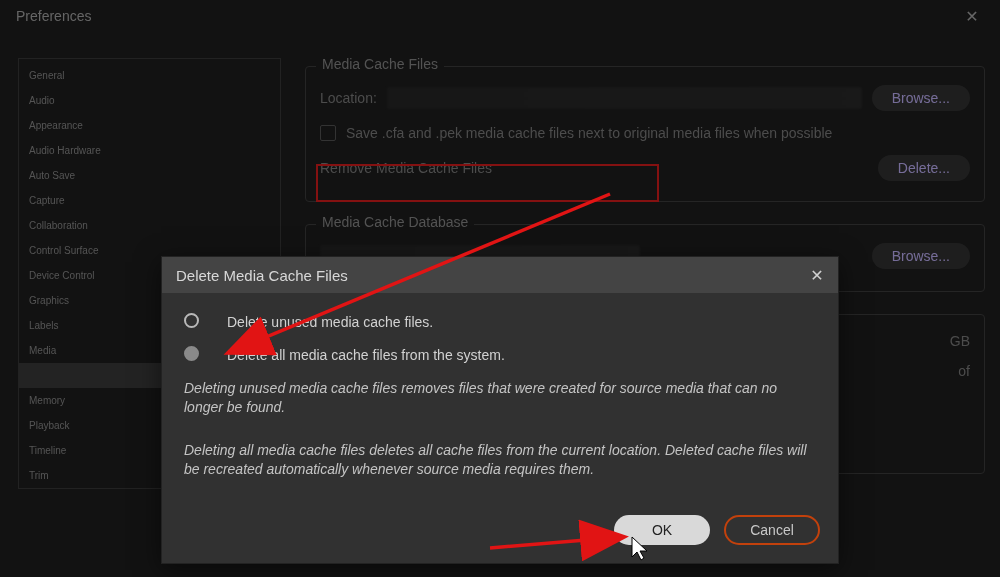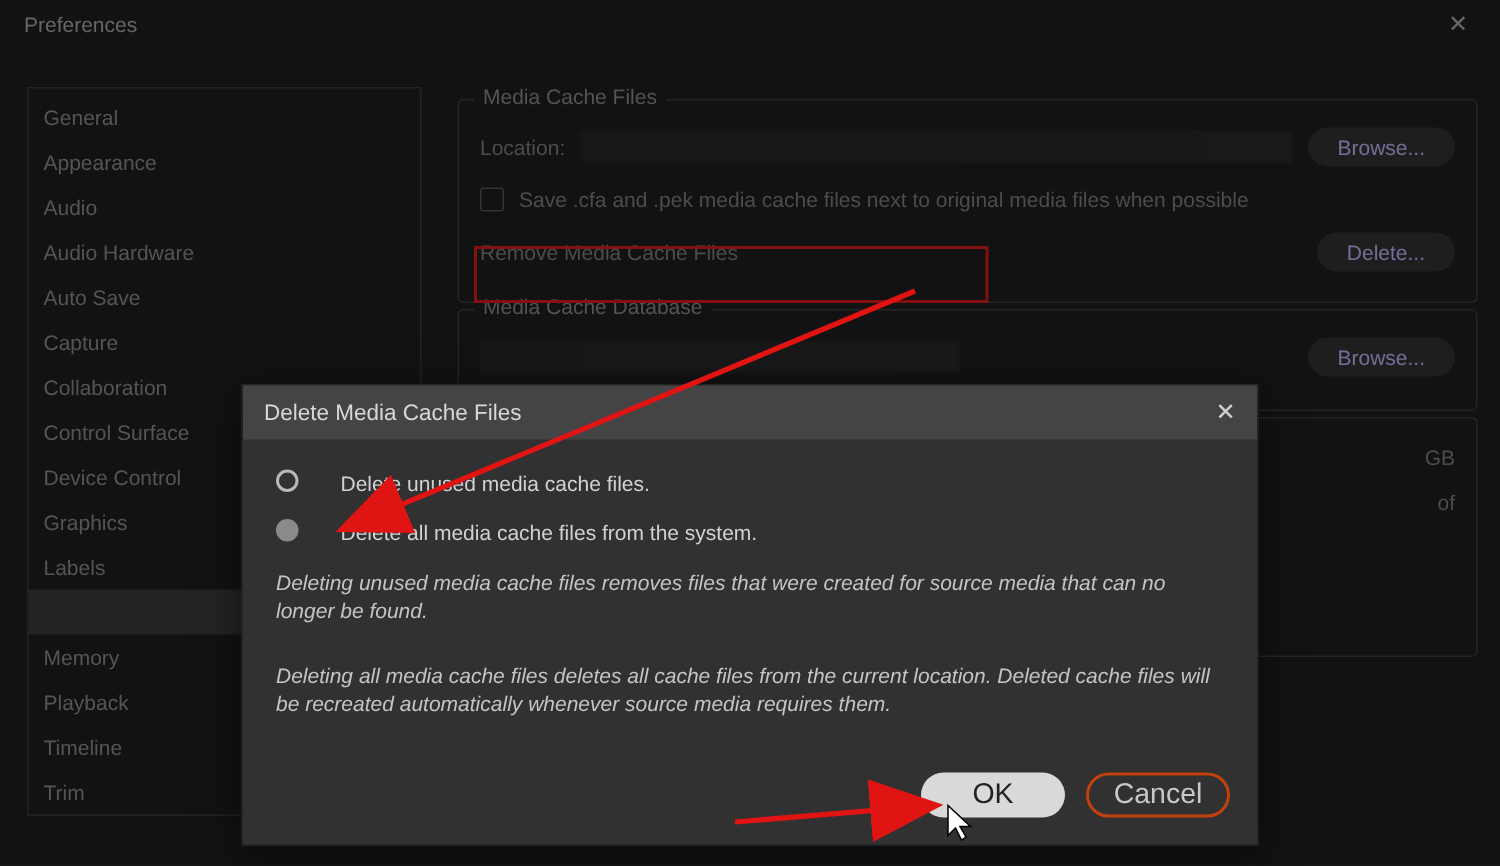--- a/index.html
+++ b/index.html
@@ -26,40 +26,40 @@
     left: 18px; top: 58px;
     width: 263px;
     border: 1px solid #3a3a3a;
     background: #1e1e1e;
     display: flex; flex-direction: column;
     padding-top: 4px;
   }
   .sidebar-item {
     padding: 7px 10px;
     color: #8d8d8d;
-    font-size: 14px;
+    font-size: 10px;
     cursor: pointer;
   }
   .sidebar-item.selected {
     background: #3b3b3b;
     color: #d8d8d8;
   }
   .sidebar-item.blank { color: transparent; }
 
   
   .prefs-panel {
     position: absolute;
     left: 305px; top: 66px;
     width: 680px; height: 500px;
   }
   .group-box {
     border: 1px solid #3e3e3e;
     border-radius: 4px;
     padding: 18px 14px 20px 14px;
-    margin-bottom: 4px;
+    margin-bottom: 22px;
     position: relative;
   }
   .group-title {
     position: absolute; top: -11px; left: 10px;
     background: #1e1e1e;
     padding: 0 6px;
     color: #8a8a8a;
     font-size: 14px;
   }
   .row {
@@ -149,21 +149,21 @@
   .modal-actions {
     position: absolute;
     bottom: 18px; right: 18px;
     display: flex; gap: 14px;
   }
   .pill-btn {
     border-radius: 18px;
     height: 30px;
     min-width: 96px;
     display: flex; align-items: center; justify-content: center;
-    font-size: 19px;
+    font-size: 14px;
     cursor: pointer;
   }
   .pill-primary { background: #d9d9d9; color: #222; }
   .pill-secondary { border: 2px solid #c2410c; color: #c8c8c8; background: transparent; }
 
   
   svg.overlay {
     position: absolute; inset: 0;
     width: 1000px; height: 577px;
     pointer-events: none;
@@ -180,30 +180,31 @@
 <body>
 
 <div class="window">
   <div class="titlebar">
     <span>Preferences</span>
     <span class="close">✕</span>
   </div>
 
   <div class="sidebar" id="sidebar">
       <div class="sidebar-item">General</div>
+      <div class="sidebar-item">Audio</div>
       <div class="sidebar-item">Appearance</div>
-      <div class="sidebar-item">Audio</div>
       <div class="sidebar-item">Audio Hardware</div>
       <div class="sidebar-item">Auto Save</div>
       <div class="sidebar-item">Capture</div>
       <div class="sidebar-item">Collaboration</div>
       <div class="sidebar-item">Control Surface</div>
       <div class="sidebar-item">Device Control</div>
       <div class="sidebar-item">Graphics</div>
       <div class="sidebar-item">Labels</div>
+      <div class="sidebar-item">Media</div>
       <div class="sidebar-item selected blank">&nbsp;</div>
       <div class="sidebar-item">Memory</div>
       <div class="sidebar-item">Playback</div>
       <div class="sidebar-item">Timeline</div>
       <div class="sidebar-item">Trim</div>
     </div>
 
   <div class="prefs-panel">
 
     <div class="group-box">

